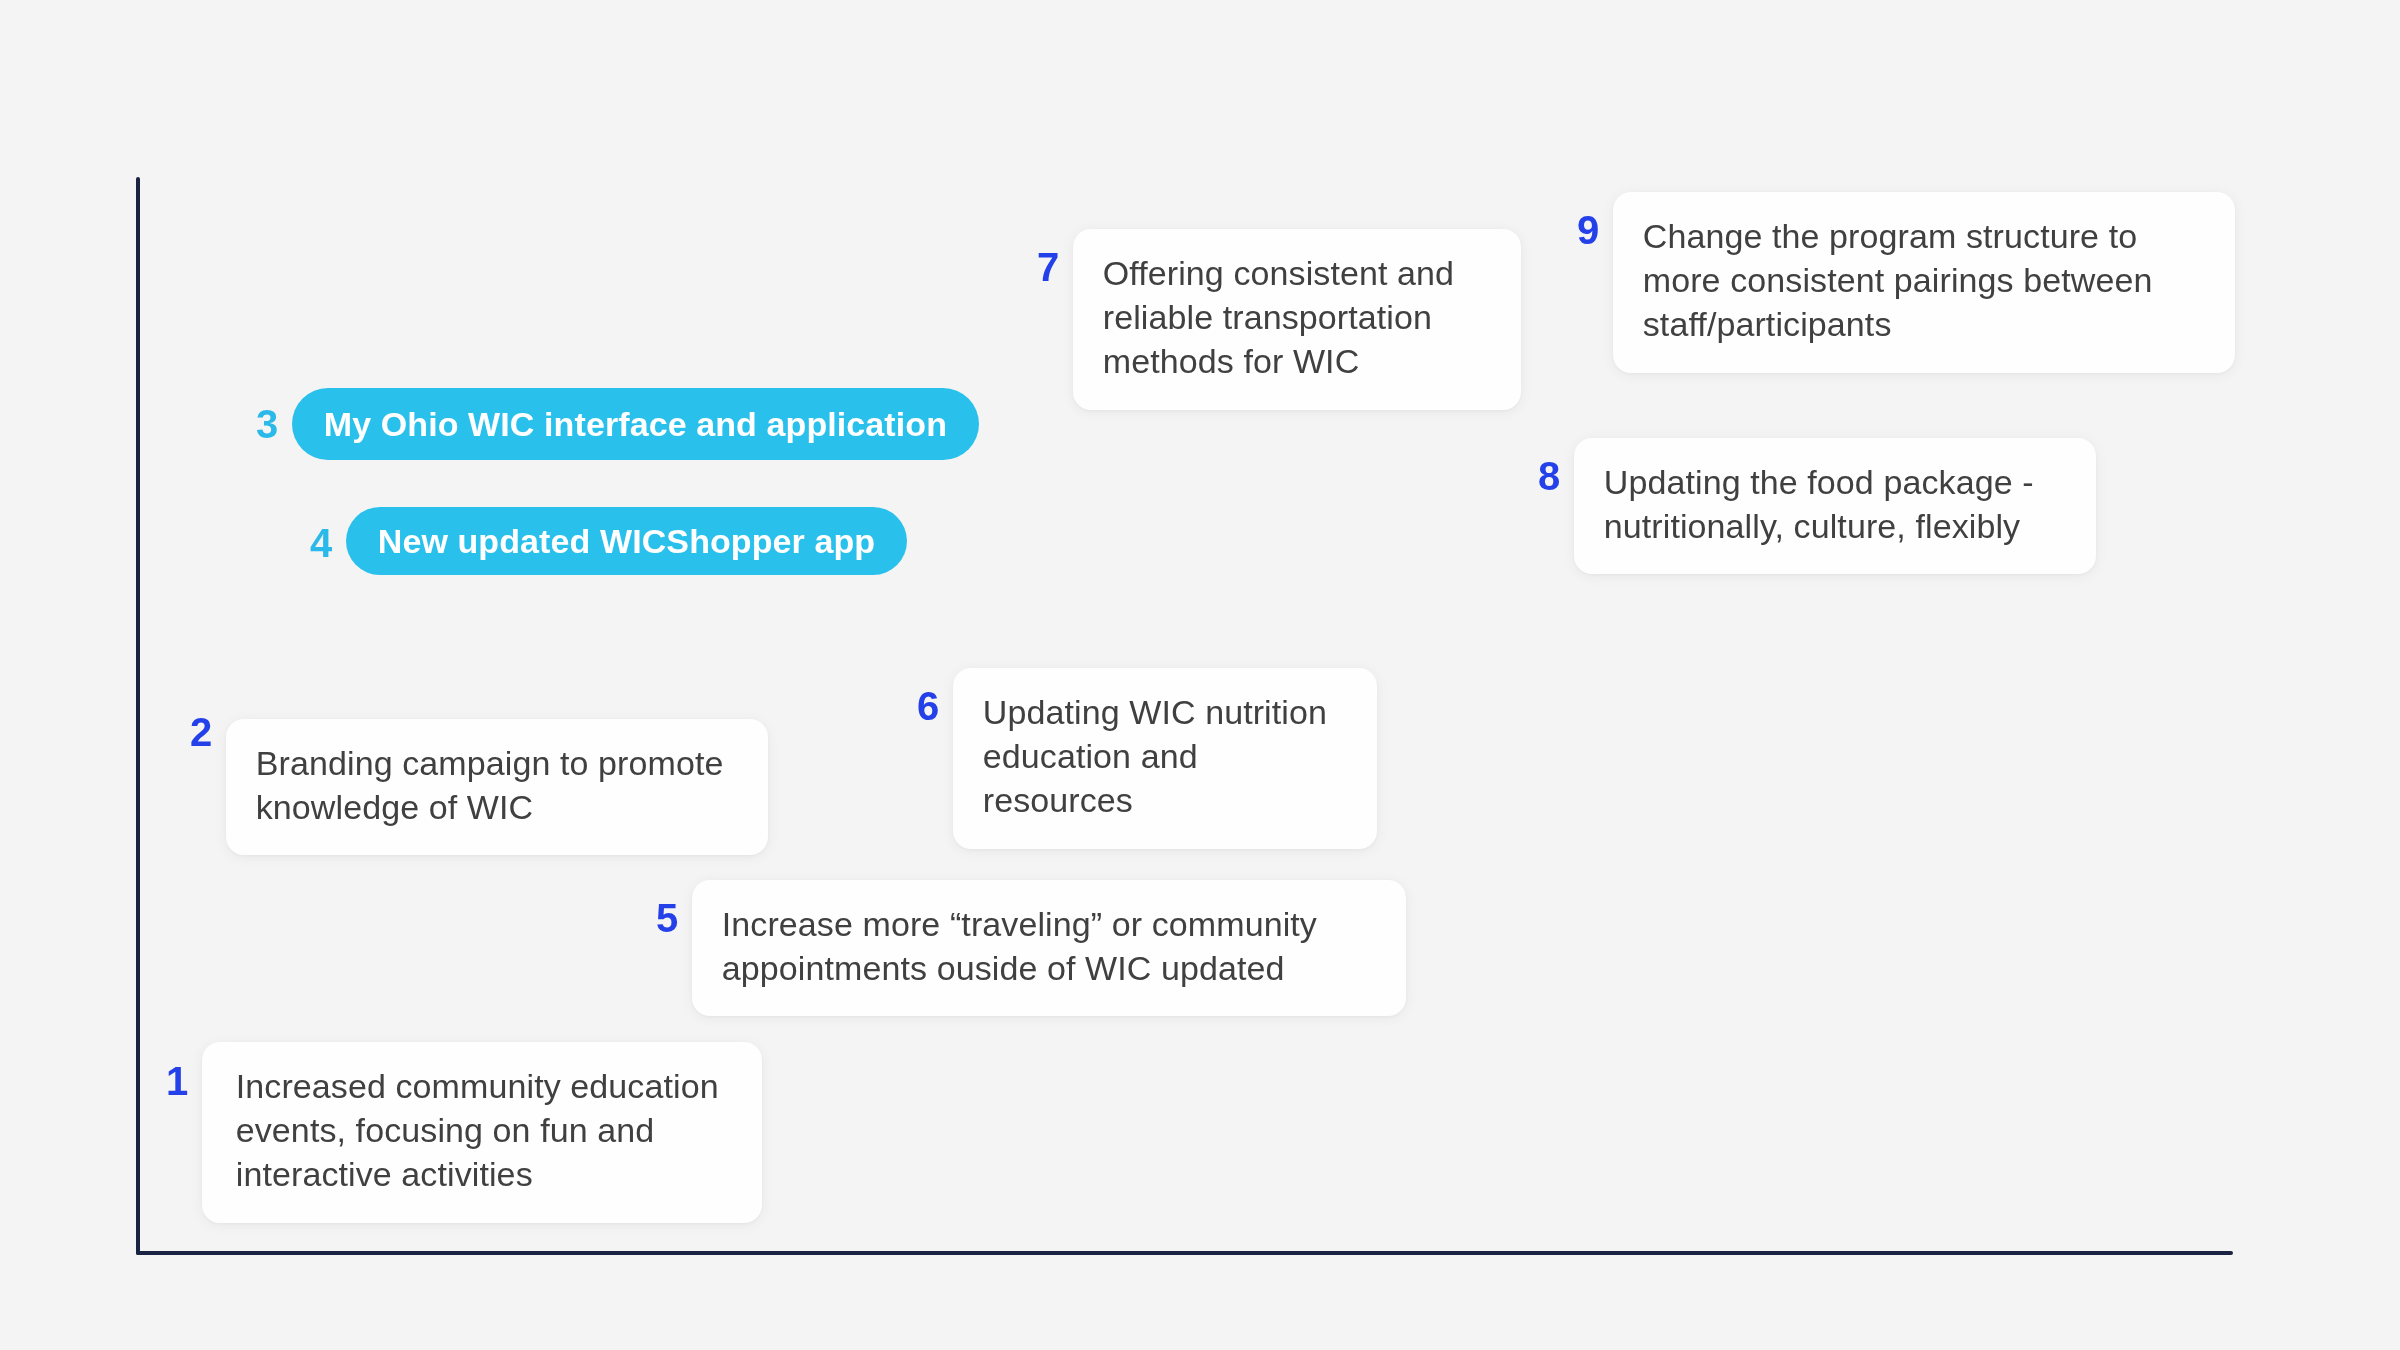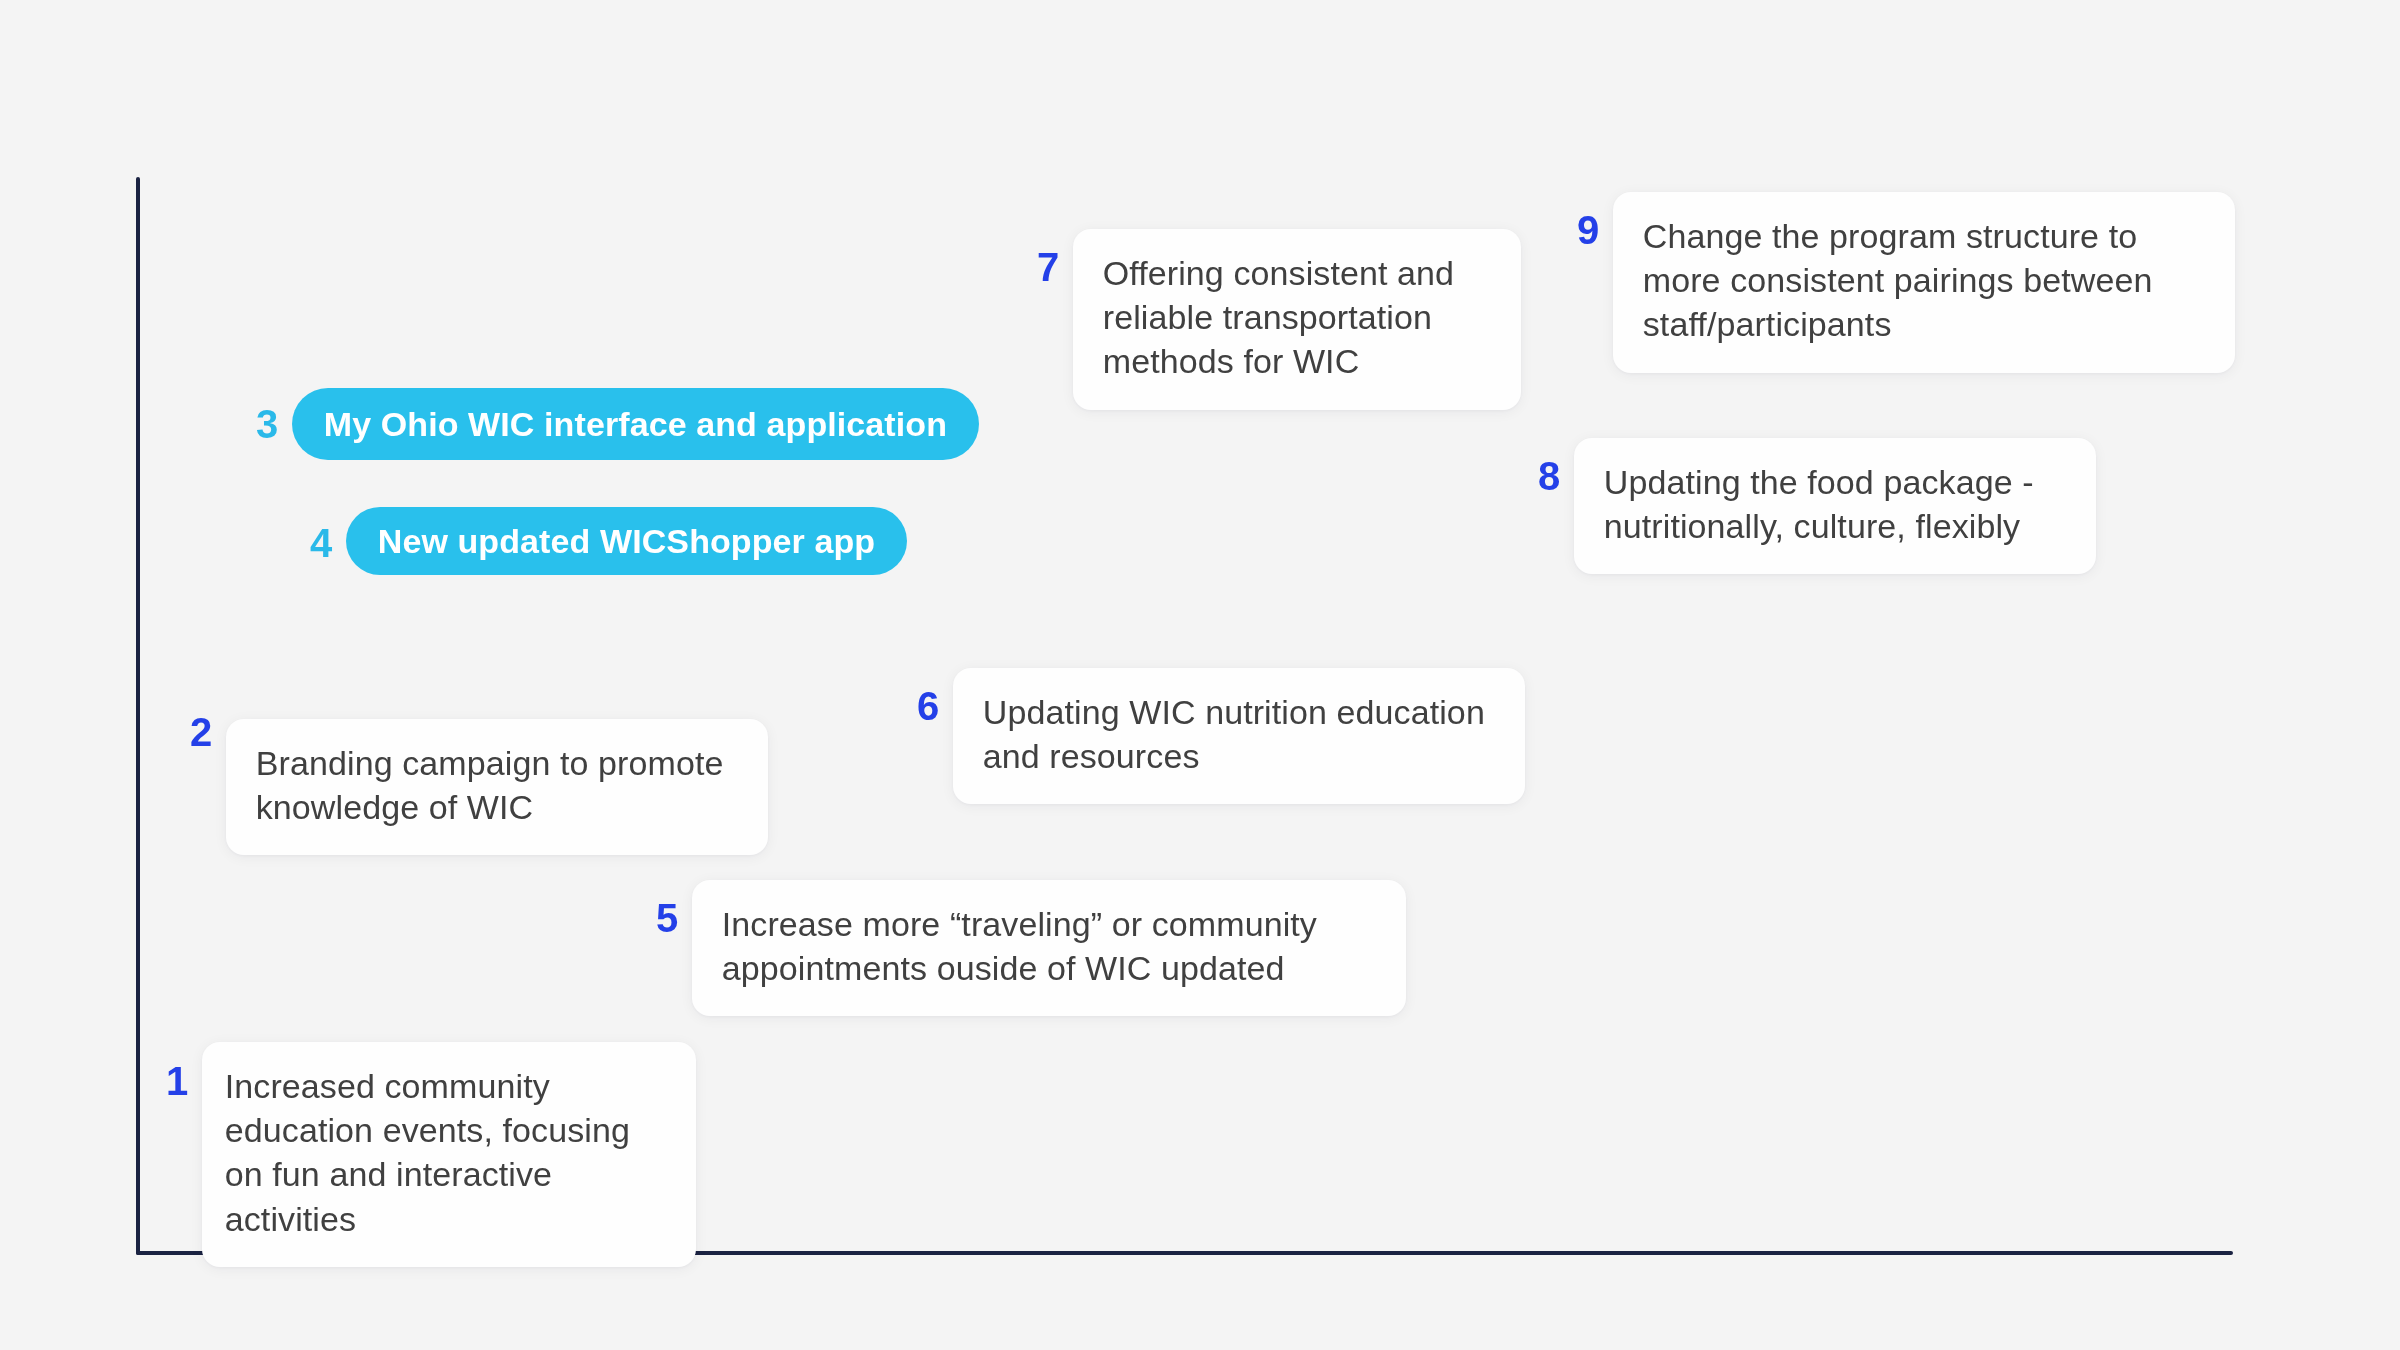--- a/index.html
+++ b/index.html
@@ -83,41 +83,41 @@
     letter-spacing: 0.1px;
     white-space: nowrap;
     box-sizing: border-box;
     display: flex;
     align-items: center;
   }
 
   
   #item-1 { left: 166px; top: 1042px; }
   #item-1 .item-number { margin-right: 14px; margin-top: 19px; }
-  #item-1 .card { width: 494px; padding: 22px 30px 26px 23px; }
+  #item-1 .card { width: 560px; padding: 22px 30px 26px 34px; }
 
   #item-2 { left: 190px; top: 694px; }
   #item-2 .item-number { margin-right: 14px; margin-top: 18px; }
   #item-2 .card { width: 542px; padding: 22px 30px 26px 30px; margin-top: 25px; }
 
   #item-3 { left: 256px; top: 388px; }
   #item-3 .item-number { margin-right: 14px; margin-top: 16px; }
   #item-3 .pill { height: 72px; padding: 0 32px; }
 
   #item-4 { left: 310px; top: 507px; }
   #item-4 .item-number { margin-right: 14px; margin-top: 16px; }
   #item-4 .pill { height: 68px; padding: 0 32px; }
 
   #item-5 { left: 656px; top: 880px; }
   #item-5 .item-number { margin-right: 14px; margin-top: 18px; }
   #item-5 .card { width: 714px; padding: 22px 30px 26px 30px; }
 
   #item-6 { left: 917px; top: 668px; }
   #item-6 .item-number { margin-right: 14px; margin-top: 18px; }
-  #item-6 .card { width: 572px; padding: 22px 30px 26px 30px; }
+  #item-6 .card { width: 424px; padding: 22px 30px 26px 30px; }
 
   #item-7 { left: 1037px; top: 229px; }
   #item-7 .item-number { margin-right: 14px; margin-top: 18px; }
   #item-7 .card { width: 448px; padding: 22px 30px 26px 30px; }
 
   #item-8 { left: 1538px; top: 438px; }
   #item-8 .item-number { margin-right: 14px; margin-top: 18px; }
   #item-8 .card { width: 522px; padding: 22px 30px 26px 30px; }
 
   #item-9 { left: 1577px; top: 192px; }

